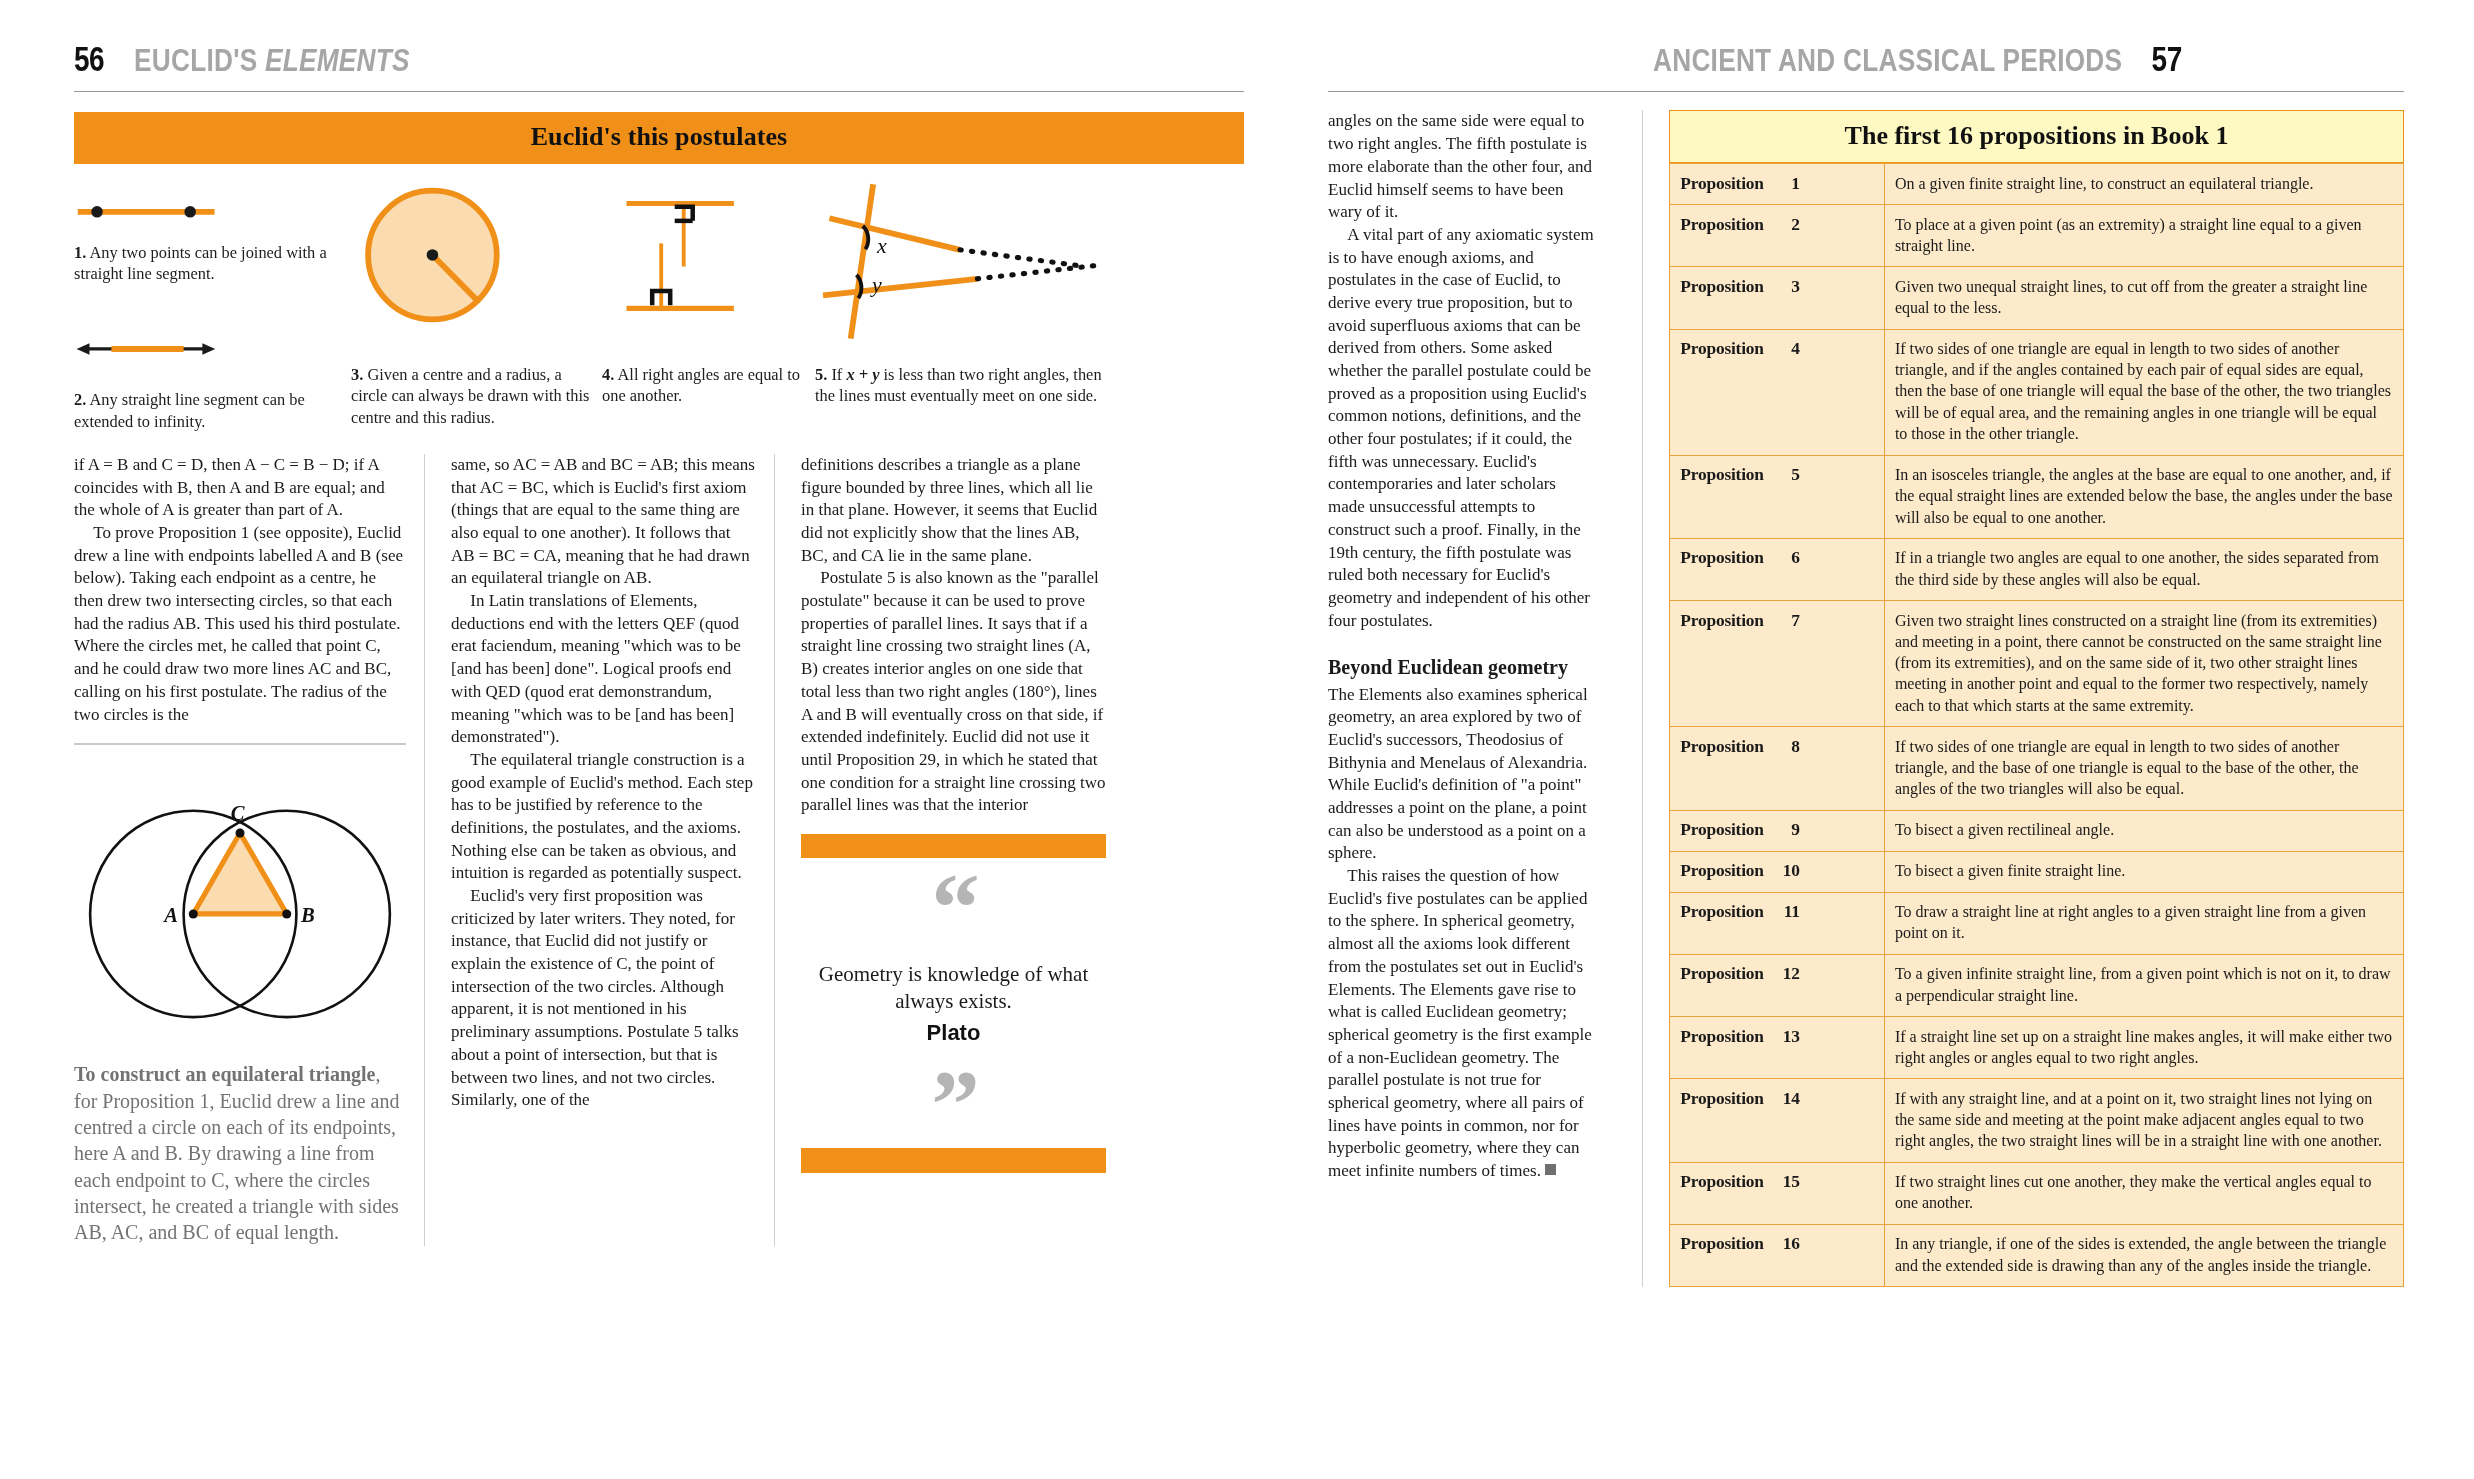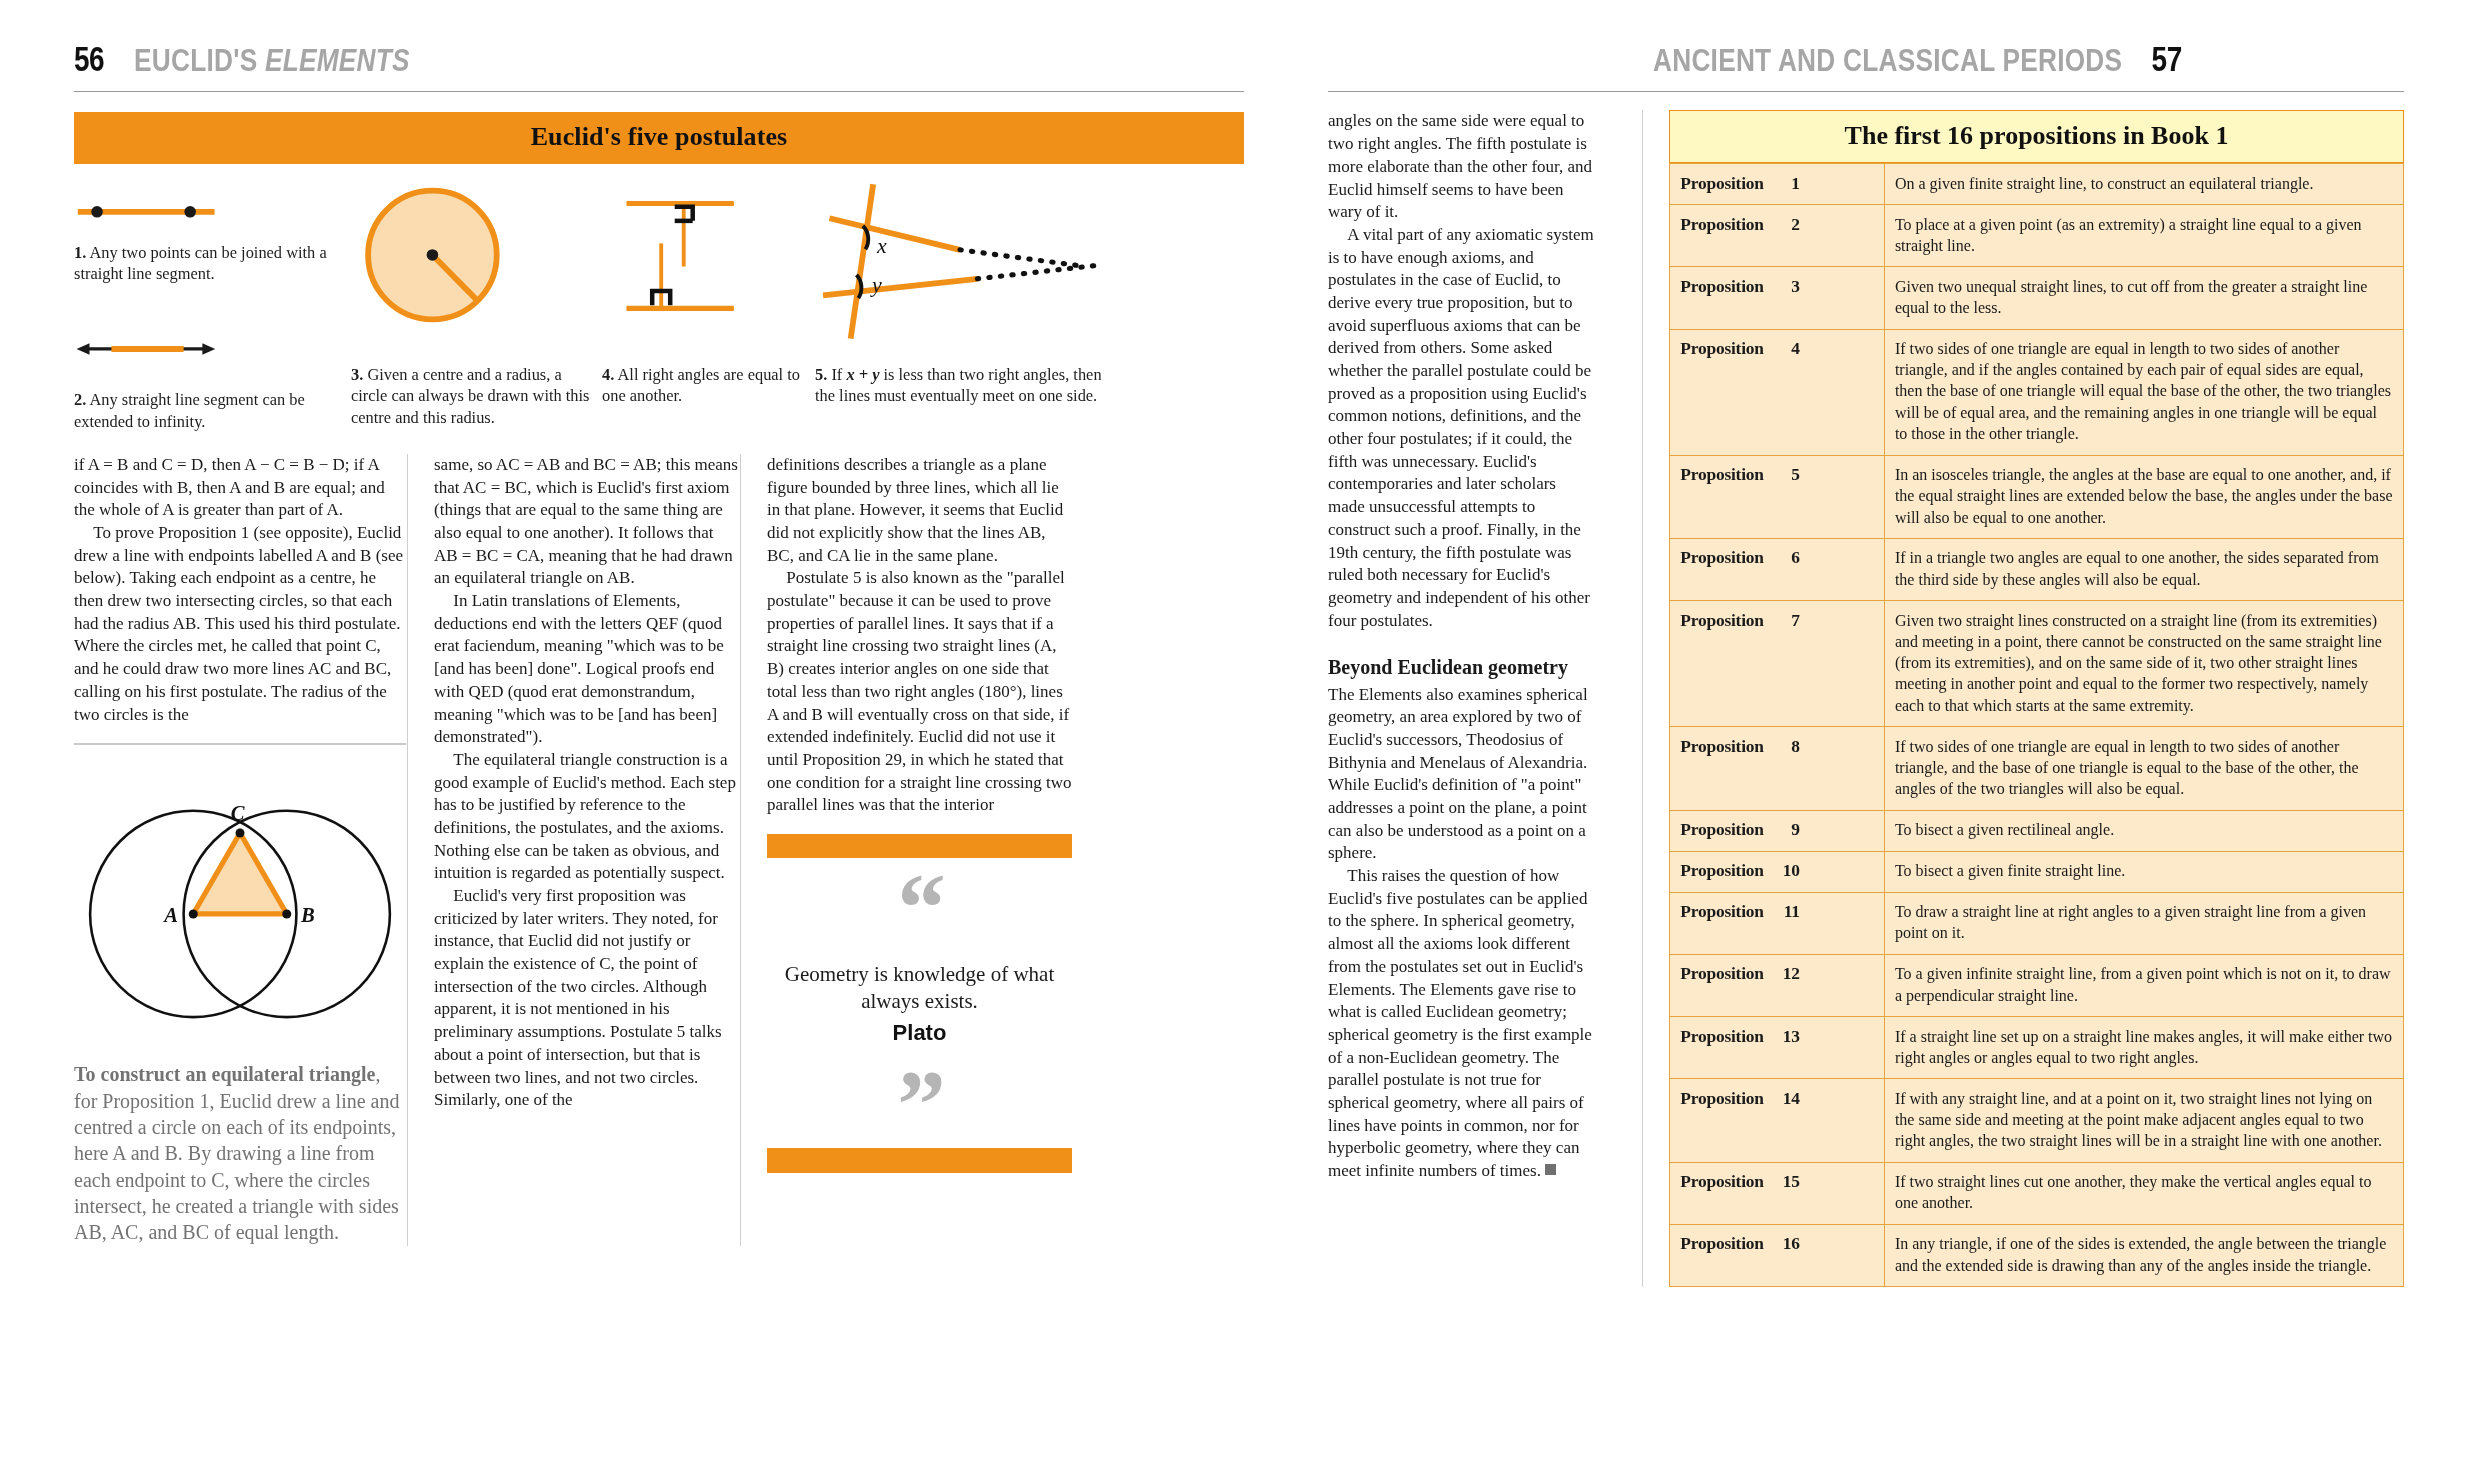--- a/index.html
+++ b/index.html
@@ -66,21 +66,21 @@
   
   .cols{display:flex;margin-top:22px;gap:0;}
   .col{
     width:332px;
     font-size:17px;
     line-height:1.335;
     text-align:left;
     position:relative;
     box-sizing:border-box;
   }
-  .col + .col{padding-left:26px;margin-left:1px;border-left:1.3px solid #cfcfcf;}
+  .col + .col{padding-left:26px;margin-left:18px;border-left:1.3px solid #cfcfcf;}
   .col p{margin:0;}
   .col p + p{text-indent:19.3px;}
   .col b{font-weight:bold;font-style:italic;}
 
   .divider-h{height:1.3px;background:#c9c9c9;margin:17px 0 0 0;}
 
   .fig-caption{
     font-size:20px;line-height:1.32;margin-top:2px;color:#737373;
   }
   .fig-caption b{font-weight:bold;font-style:normal;}
@@ -152,21 +152,21 @@
 
   <div class="page page-left">
 
     <div class="runhead">
       <span class="folio">56</span>
       <span class="runtitle"><span>EUCLID'S </span><i>ELEMENTS</i></span>
     </div>
     <div class="rule"></div>
 
     <div class="postulates-box">
-      <div class="panel-head">Euclid's five postulates</div>
+      <div class="panel-head">Euclid's this postulates</div>
 
       <div class="post-grid">
 
         <div class="post-cell col-a">
           <svg width="258" height="61" viewBox="0 0 400 95">
             <line x1="5" y1="48" x2="218" y2="48" stroke="#f09018" stroke-width="9"></line>
             <circle cx="35" cy="48" r="9" fill="#1a1a1a"></circle>
             <circle cx="180" cy="48" r="9" fill="#1a1a1a"></circle>
           </svg>
           <div class="post-cap">

